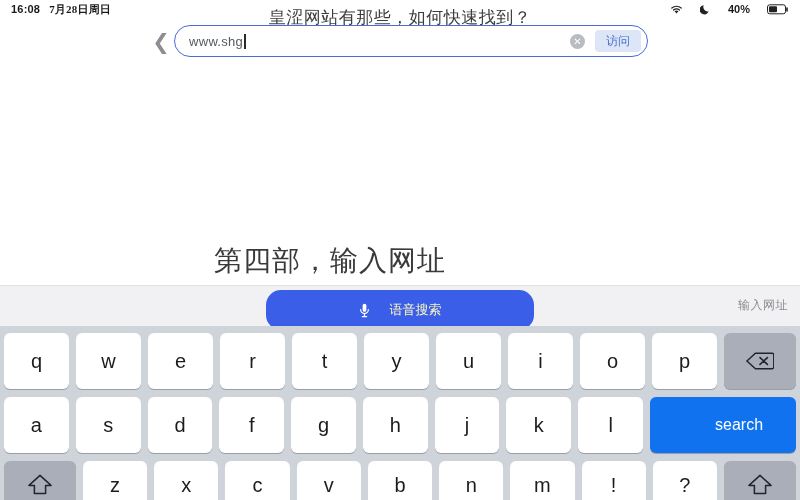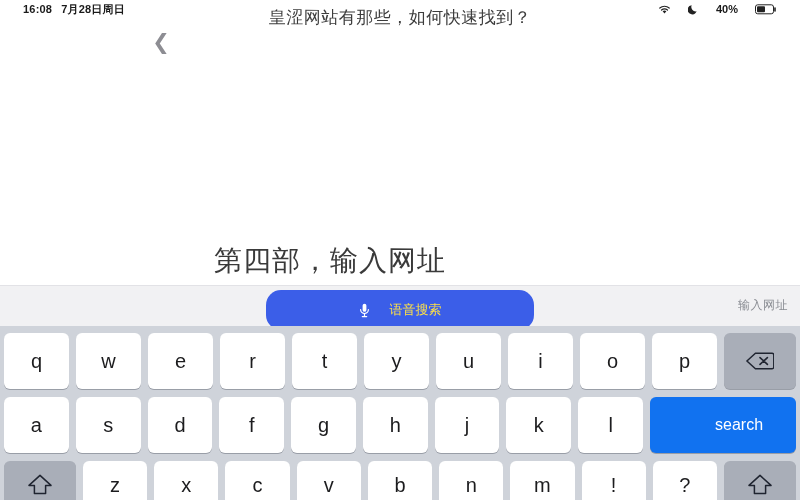--- a/index.html
+++ b/index.html
@@ -23,34 +23,34 @@
 
   
   .statusbar {
     position: absolute;
     top: 0; left: 0;
     width: 800px;
     height: 18px;
     display: flex;
     align-items: center;
     justify-content: space-between;
-    padding: 0 23px;
+    padding: 0 11px;
     box-sizing: border-box;
     font-size: 11px;
     color: #1a1a1a;
     z-index: 40;
   }
   .status-left {
     display: flex;
     align-items: center;
     gap: 9px;
     font-weight: 600;
     letter-spacing: .2px;
   }
-  .status-date { font-weight: 600; }
+  .status-date { font-weight: 600; font-family: Liberation Serif, serif; }
   .status-right {
     display: flex;
     align-items: center;
     gap: 17px;
     font-weight: 600;
   }
   .ico-wifi { display: inline-block; width: 13px; height: 11px; position: relative; }
   .ico-wifi svg, .ico-moon svg, .ico-batt svg { display: block; }
   .batt-pct { font-size: 11px; }
 
@@ -180,21 +180,21 @@
     left: 266px;
     top: 290px;
     width: 268px;
     height: 40px;
     background: #3b5ee8;
     border-radius: 15px;
     display: flex;
     align-items: center;
     justify-content: center;
     gap: 20px;
-    color: #fde047;
+    color: #fef9c3;
     font-size: 13px;
     z-index: 16;
   }
   .mic-icon { display: flex; align-items: center; }
   .incognito-label {
     position: absolute;
     right: 12px;
     top: 297px;
     font-size: 12px;
     color: #8a8d93;
@@ -282,20 +282,28 @@
           <path d="M20 4 L20 7" stroke="#222" stroke-width="1.6" stroke-linecap="round"></path>
         </svg>
       </span>
     </div>
   </div>
 
   <div class="page-title">皇涩网站有那些，如何快速找到？</div>
 
   <div class="addr-row">
     <div class="back-chevron">❮</div>
+    <div class="addr-field">
+      <div class="addr-text-wrap">
+        <span class="addr-text">www.shg</span>
+        <span class="caret"></span>
+      </div>
+      <div class="clear-icon">✕</div>
+      <div class="visit-btn">访问</div>
+    </div>
   </div>
 
   <div class="step-caption">第四部，输入网址</div>
 
   <div class="toolbar-strip"></div>
   <div class="voice-btn">
     <span class="mic-icon">
       <svg width="11" height="15" viewBox="0 0 11 15">
         <rect x="3.6" y="0.8" width="3.8" height="8" rx="1.9" ry="1.9" fill="#fff"></rect>
         <path d="M1.6 6.6 a3.9 3.9 0 0 0 7.8 0" stroke="#fff" stroke-width="1.2" fill="none" stroke-linecap="round"></path>

